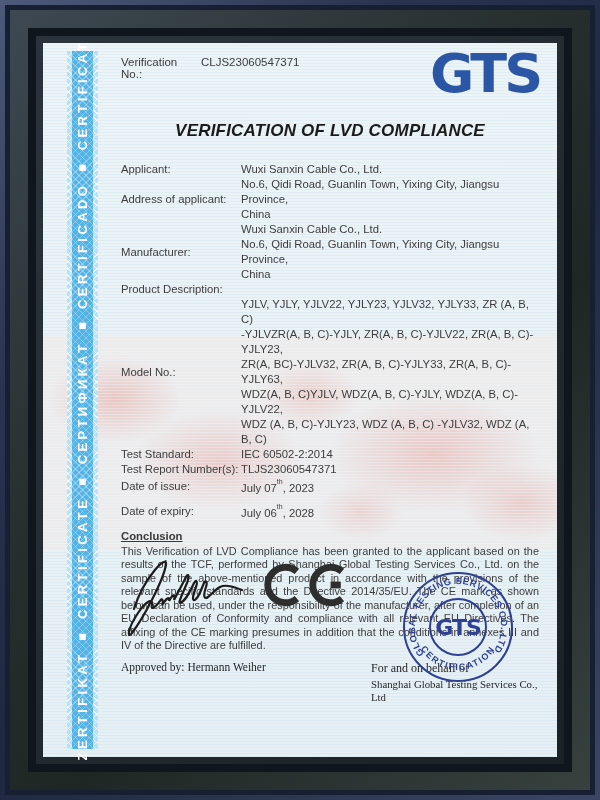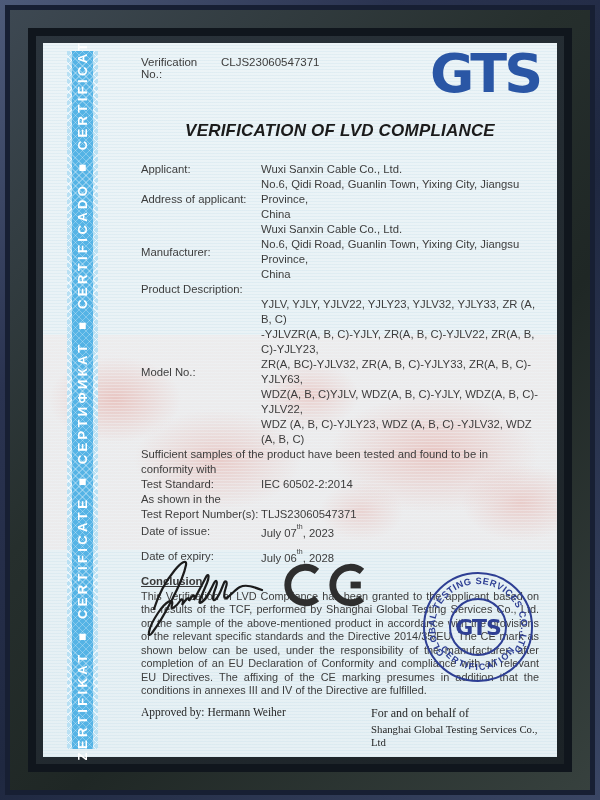--- a/index.html
+++ b/index.html
@@ -33,21 +33,21 @@
           repeating-linear-gradient(-45deg, rgba(255,255,255,.65) 0 1px, transparent 1px 5px),
           #b9e0f3;}
   .strip-band{position:absolute;left:5px;right:5px;top:0;bottom:0;
         background:
           repeating-linear-gradient(45deg, rgba(255,255,255,.28) 0 1px, transparent 1px 5px),
           repeating-linear-gradient(-45deg, rgba(255,255,255,.28) 0 1px, transparent 1px 5px),
           #54b3e5;
         display:flex;align-items:center;justify-content:center;}
   .strip-text{writing-mode:vertical-rl;transform:rotate(180deg);
         color:#ffffff;font-weight:bold;font-size:13px;letter-spacing:3.4px;white-space:nowrap;}
-  .content{position:absolute;left:78px;right:18px;top:0;bottom:0;margin-left:20px;}
+  .content{position:absolute;left:78px;right:18px;top:0;bottom:0;}
   .ver-row{margin-top:13px;display:flex;font-size:11.5px;color:#3c3c3c;}
   .ver-lbl{width:80px;}
   .logo{position:absolute;right:-8px;top:2px;width:124px;height:58px;}
   .logo-text{font-family:"DejaVu Sans",sans-serif;font-weight:bold;font-size:54px;
         letter-spacing:-3px;fill:#2a56a5;}
   .title{margin-top:41px;text-align:center;font-size:17px;font-weight:bold;font-style:italic;
         letter-spacing:.2px;color:#1b1b1b;}
   .rows{margin-top:21px;font-size:11.3px;line-height:15px;color:#3d3d3d;}
   .row{display:flex;align-items:center;}
   .lbl{width:120px;flex:0 0 120px;}
@@ -131,26 +131,24 @@
         <div class="row">
           <span class="lbl">Model No.:</span>
           <span class="val">
             <span class="vline">YJLV, YJLY, YJLV22, YJLY23, YJLV32, YJLY33, ZR (A, B, C)</span>
             <span class="vline">-YJLVZR(A, B, C)-YJLY, ZR(A, B, C)-YJLV22, ZR(A, B, C)-YJLY23,</span>
             <span class="vline">ZR(A, BC)-YJLV32, ZR(A, B, C)-YJLY33, ZR(A, B, C)-YJLY63,</span>
             <span class="vline">WDZ(A, B, C)YJLV, WDZ(A, B, C)-YJLY, WDZ(A, B, C)-YJLV22,</span>
             <span class="vline">WDZ (A, B, C)-YJLY23, WDZ (A, B, C) -YJLV32, WDZ (A, B, C)</span>
           </span>
         </div>
-        <div class="fullline">Sufficient samples of the product have been tested and found to be in conformity with</div>
         <div class="row">
           <span class="lbl">Test Standard:</span>
           <span class="val">IEC 60502-2:2014</span>
         </div>
-        <div class="fullline">As shown in the</div>
         <div class="row">
           <span class="lbl">Test Report Number(s):</span>
           <span class="val">TLJS23060547371</span>
         </div>
         <div class="row">
           <span class="lbl">Date of issue:</span>
           <span class="val"><span>July 07</span><sup>th</sup><span>, 2023</span></span>
         </div>
         <div class="gap6"></div>
         <div class="row">

